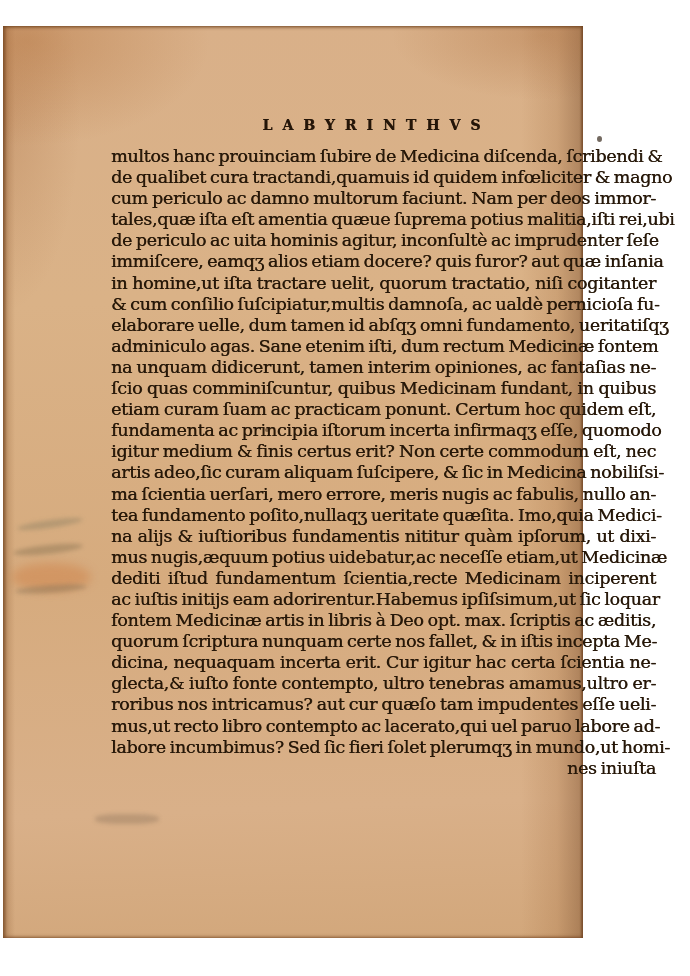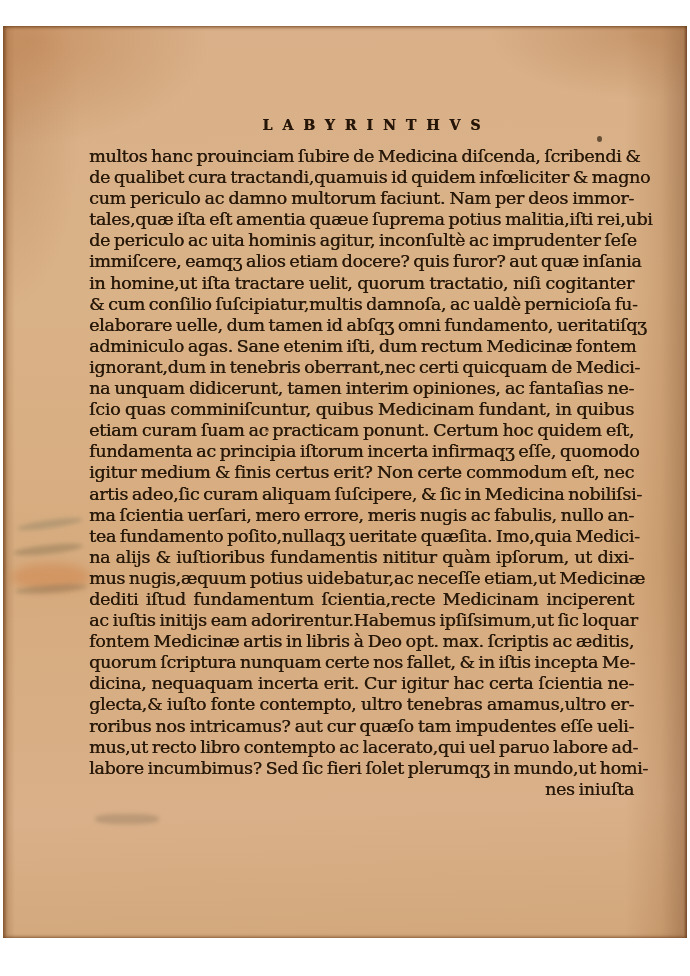--- a/index.html
+++ b/index.html
@@ -2,42 +2,42 @@
 <html><head>
 <meta charset="utf-8">
 <style>
   html,body{margin:0;padding:0;}
   body{
     width:690px;height:976px;position:relative;overflow:hidden;
     background:#ffffff;
     font-family:"DejaVu Serif", "Liberation Serif", serif;
   }
   .page{
-    position:absolute;left:3px;top:26px;width:684px;height:912px;
+    position:absolute;left:3px;top:26px;width:580px;height:912px;
     background:
       radial-gradient(ellipse 260px 150px at 25px 15px,  rgba(173,104,48,0.38), rgba(173,104,48,0) 70%),
       radial-gradient(ellipse 210px 90px  at 93% 1%,     rgba(160,95,45,0.30),  rgba(160,95,45,0) 72%),
       radial-gradient(ellipse 110px 280px at 0% 10%,     rgba(150,85,40,0.22),  rgba(150,85,40,0) 70%),
       linear-gradient(to right, rgba(120,70,30,0.30) 0px, rgba(120,70,30,0) 12px),
       linear-gradient(to left,  rgba(105,60,28,0.40) 0px, rgba(150,95,50,0.20) 26px, rgba(150,95,50,0) 62px),
       linear-gradient(178deg, #d9b089 0%, #dab287 30%, #d6ab7e 60%, #d9b089 85%, #d2a77b 100%);
     box-shadow:
       inset 0 2px 3px rgba(100,55,20,0.45),
       inset 3px 0 3px rgba(100,55,20,0.40),
       inset 0 -2px 3px rgba(120,70,35,0.35),
       inset -2px 0 2px rgba(90,50,20,0.45);
   }
   .running-header{
     position:absolute;left:96px;top:91px;width:545px;
     text-align:center;font-size:14px;font-weight:bold;
     letter-spacing:10px;text-indent:10px;color:#241508;
     text-shadow:0.4px 0 0.3px rgba(36,21,8,0.8);
   }
   .textblock{
-    position:absolute;left:86px;top:120px;width:545px;
+    position:absolute;left:108px;top:120px;width:545px;
     color:#261708;font-size:17.5px;line-height:21.1px;
     letter-spacing:-0.3px;word-spacing:-1.5px;
     text-shadow:0.4px 0 0.25px rgba(38,23,8,0.85);
   }
   .tline{
     height:21.1px;
     text-align:justify;text-align-last:justify;text-justify:inter-word;
     white-space:nowrap;
   }
   .tline.final{text-align:left;text-align-last:right;}
@@ -70,21 +70,20 @@
         <div class="tline">multos hanc prouinciam ſubire de Medicina diſcenda, ſcribendi &amp;</div>
         <div class="tline">de qualibet cura tractandi,quamuis id quidem infœliciter &amp; magno</div>
         <div class="tline">cum periculo ac damno multorum faciunt.  Nam per deos immor-</div>
         <div class="tline">tales,quæ iſta eſt amentia quæue ſuprema potius malitia,iſti rei,ubi</div>
         <div class="tline">de periculo ac uita hominis agitur, inconſultè ac imprudenter ſeſe</div>
         <div class="tline">immiſcere,  eamqʒ alios etiam docere? quis furor? aut quæ inſania</div>
         <div class="tline">in homine,ut iſta tractare uelit, quorum tractatio, niſi cogitanter</div>
         <div class="tline">&amp; cum conſilio ſuſcipiatur,multis damnoſa, ac ualdè pernicioſa fu-</div>
         <div class="tline">elaborare uelle, dum tamen id abſqʒ omni fundamento, ueritatiſqʒ</div>
         <div class="tline">adminiculo agas.  Sane etenim iſti, dum rectum Medicinæ fontem</div>
-        <div class="tline">ignorant,dum in tenebris oberrant,nec certi quicquam de Medici-</div>
         <div class="tline">na unquam didicerunt, tamen interim opiniones, ac fantaſias ne-</div>
         <div class="tline">ſcio quas comminiſcuntur, quibus Medicinam fundant, in quibus</div>
         <div class="tline">etiam curam ſuam ac practicam ponunt.  Certum hoc quidem eſt,</div>
         <div class="tline">fundamenta ac principia iſtorum incerta infirmaqʒ eſſe, quomodo</div>
         <div class="tline">igitur medium &amp; finis certus erit?  Non certe commodum eſt, nec</div>
         <div class="tline">artis adeo,ſic curam aliquam ſuſcipere, &amp; ſic in Medicina nobiliſsi-</div>
         <div class="tline">ma ſcientia uerſari, mero errore, meris nugis ac fabulis, nullo an-</div>
         <div class="tline">tea fundamento poſito,nullaqʒ ueritate quæſita.  Imo,quia Medici-</div>
         <div class="tline">na alijs &amp; iuſtioribus fundamentis nititur quàm  ipſorum,  ut dixi-</div>
         <div class="tline">mus nugis,æquum potius uidebatur,ac neceſſe etiam,ut Medicinæ</div>

